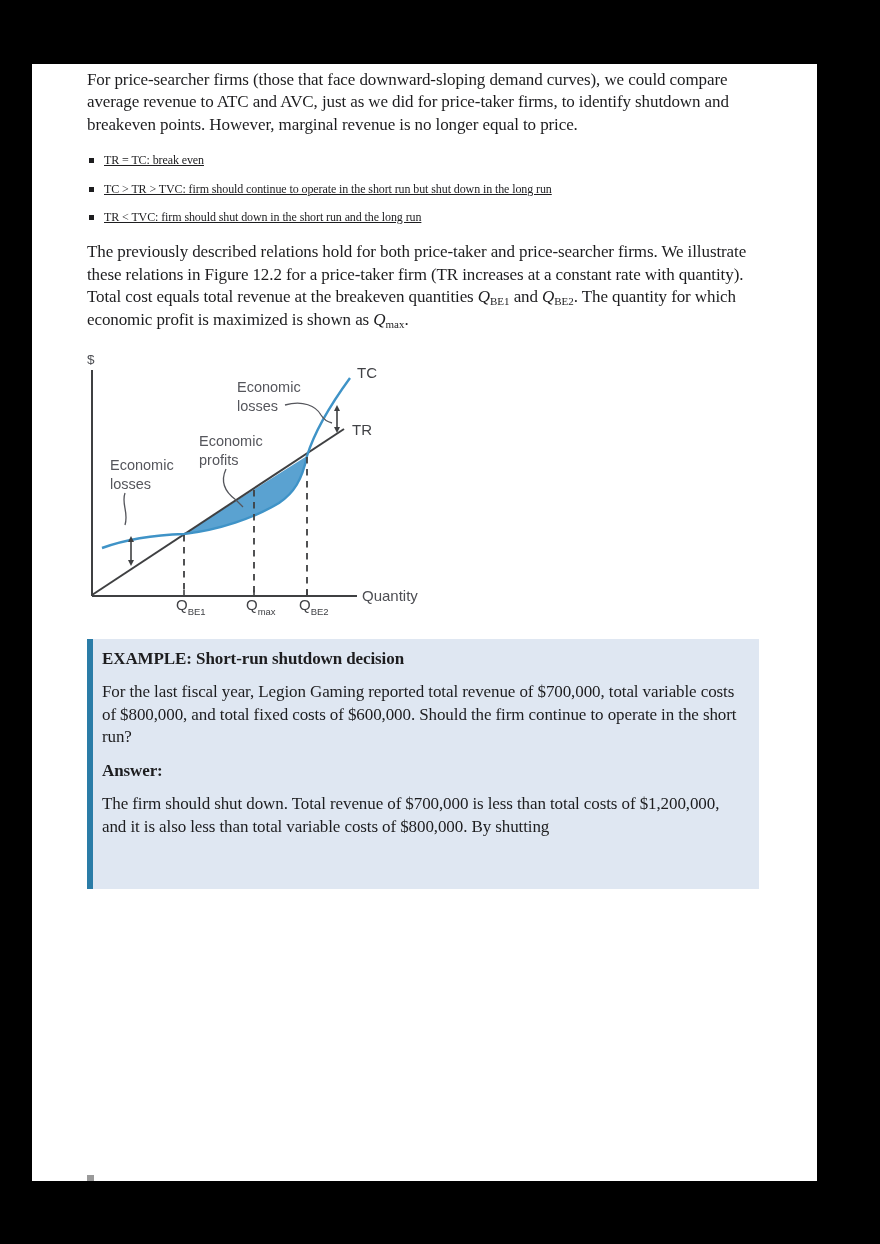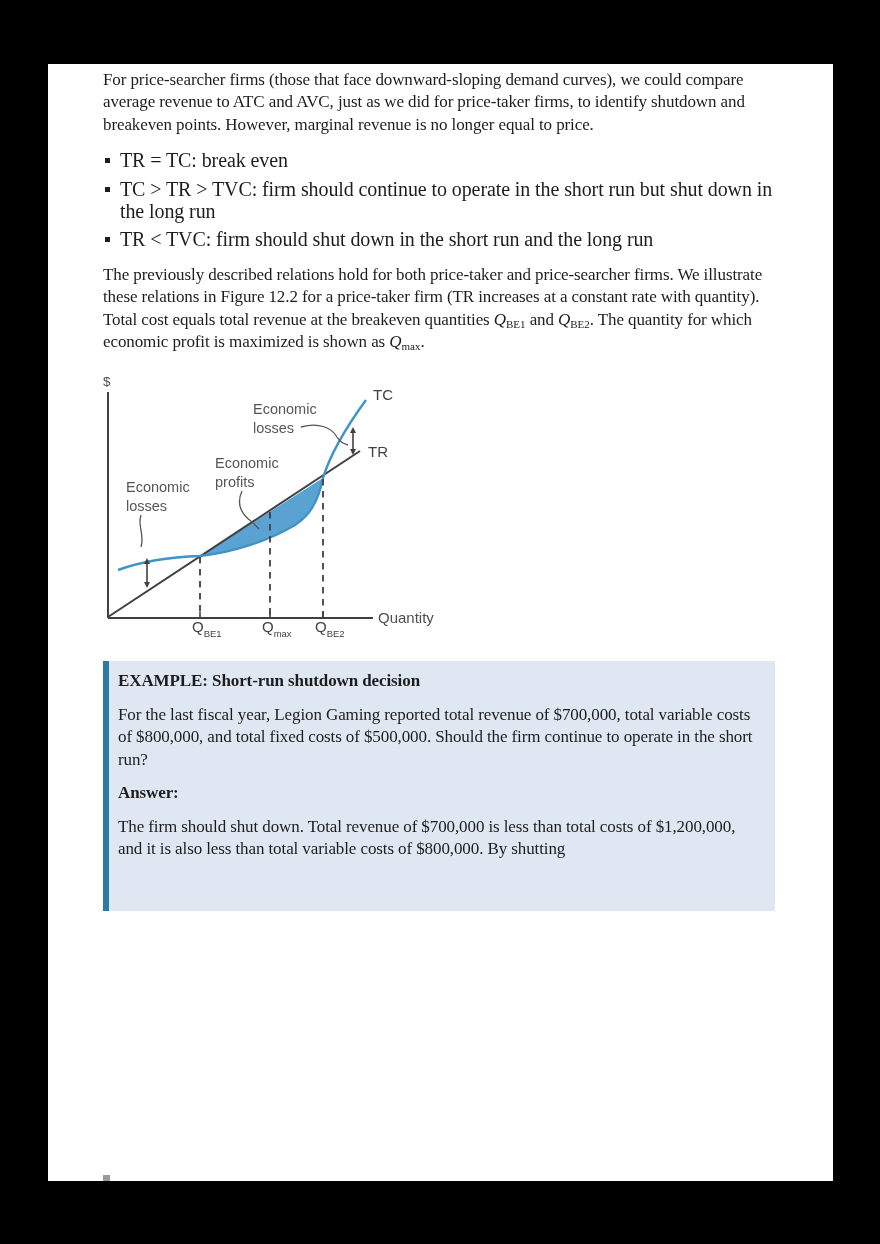--- a/index.html
+++ b/index.html
@@ -8,31 +8,31 @@
     --tc:#3f93c7; --shade:#5aa2d1; --figline:#3f4042; --figtext:#55565c;
   }
   *{box-sizing:border-box;}
   html,body{margin:0;padding:0;}
   body{
     width:880px;height:1244px;background:var(--surround);
     font-family:"Liberation Serif", serif; color:var(--text);
     position:relative; overflow:hidden;
   }
   .page{
-    position:absolute; left:48px; top:64px; width:785px; height:1117px;
+    position:absolute; left:32px; top:64px; width:785px; height:1117px;
     background:var(--page); overflow:hidden;
     padding:5px 56px 0 55px;
   }
   .para{
     margin:0 0 13px 0; font-size:17px; line-height:22.4px; letter-spacing:-0.1px;
   }
   ul.cond{ list-style:none; margin:13px 0 13px 0; padding:0; }
   ul.cond li{
     position:relative; padding-left:17px; margin:0 0 6px 0;
-    font-size:20px; line-height:22.4px; letter-spacing:-0.1px;
+    font-size:12px; line-height:22.4px; letter-spacing:-0.1px;text-decoration:underline;
   }
   ul.cond li::before{
     content:""; position:absolute; left:2px; top:9px; width:5px; height:5px;
     background:var(--text);
   }
   .qi{ font-style:italic; }
   sub.qs{ font-size:11px; line-height:0; vertical-align:-3px; letter-spacing:0; }
   .caption{
     margin:20px 0 9px 0; font-size:16.5px; font-weight:bold; line-height:20px;
   }
@@ -128,19 +128,19 @@
 
       <text class="t-q" x="97" y="266"><tspan>Q</tspan><tspan class="tsub" dy="5">BE1</tspan></text>
       <text class="t-q" x="167" y="266"><tspan>Q</tspan><tspan class="tsub" dy="5">max</tspan></text>
       <text class="t-q" x="220" y="266"><tspan>Q</tspan><tspan class="tsub" dy="5">BE2</tspan></text>
     </svg>
   </div>
 
 
   <div class="example-box">
     <p class="ex-head"><span>EXAMPLE:</span> <span>Short-run shutdown decision</span></p>
-    <p>For the last fiscal year, Legion Gaming reported total revenue of $700,000, total variable costs of $800,000, and total fixed costs of $500,000. Should the firm continue to operate in the short run?</p>
+    <p>For the last fiscal year, Legion Gaming reported total revenue of $700,000, total variable costs of $800,000, and total fixed costs of $600,000. Should the firm continue to operate in the short run?</p>
     <p class="ans">Answer:</p>
     <p>The firm should shut down. Total revenue of $700,000 is less than total costs of $1,200,000, and it is also less than total variable costs of $800,000. By shutting</p>
   </div>
 
   <div class="bar-stub"></div>
 </div>
 
 </body></html>

